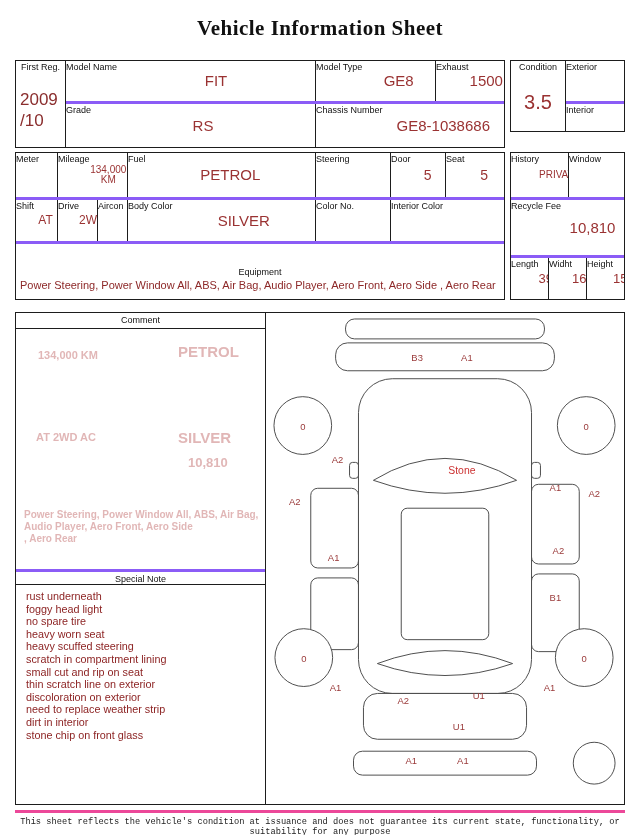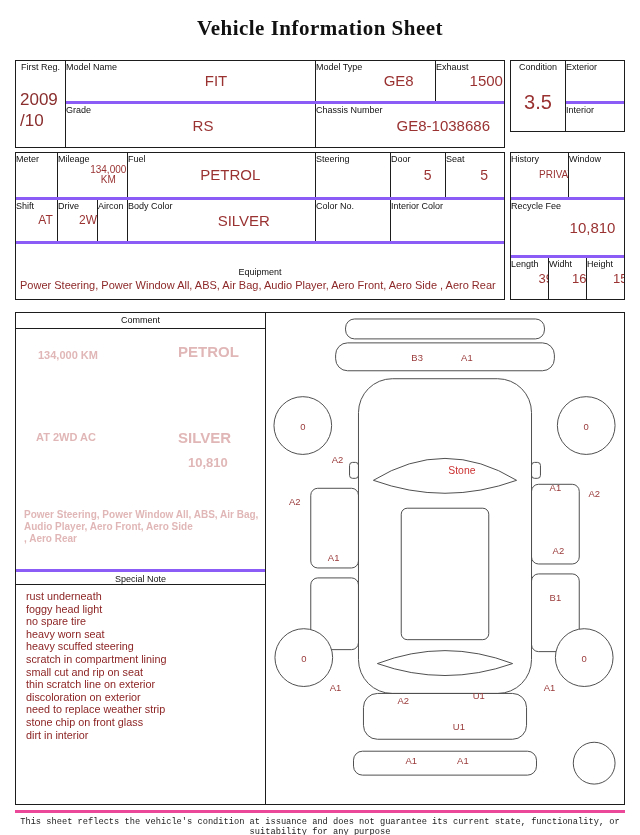--- a/index.html
+++ b/index.html
@@ -218,22 +218,22 @@
           <div class="sn-item" style="color: rgb(141, 36, 36);">rust underneath</div>
           <div class="sn-item" style="color: rgb(141, 36, 36);">foggy head light</div>
           <div class="sn-item" style="color: rgb(141, 36, 36);">no spare tire</div>
           <div class="sn-item" style="color: rgb(141, 36, 36);">heavy worn seat</div>
           <div class="sn-item" style="color: rgb(141, 36, 36);">heavy scuffed steering</div>
           <div class="sn-item" style="color: rgb(141, 36, 36);">scratch in compartment lining</div>
           <div class="sn-item" style="color: rgb(141, 36, 36);">small cut and rip on seat</div>
           <div class="sn-item" style="color: rgb(141, 36, 36);">thin scratch line on exterior</div>
           <div class="sn-item" style="color: rgb(141, 36, 36);">discoloration on exterior</div>
           <div class="sn-item" style="color: rgb(141, 36, 36);">need to replace weather strip</div>
+          <div class="sn-item" style="color: rgb(141, 36, 36);">dirt in interior</div>
           <div class="sn-item" style="color: rgb(141, 36, 36);">stone chip on front glass</div>
-          <div class="sn-item" style="color: rgb(141, 36, 36);">dirt in interior</div>
         </div>
     </div>
 
     <div class="diagram">
       <svg viewBox="0 0 360 493" preserveAspectRatio="none" xmlns="http://www.w3.org/2000/svg">
         <g class="car-shape">
           <rect x="80" y="6" width="200" height="20" rx="9"></rect>
           <rect x="70" y="30" width="220" height="28" rx="12"></rect>
           <rect x="93" y="66" width="174" height="316" rx="34"></rect>
           <path d="M108,168 Q180,124 252,168 Q180,194 108,168 Z"></path>

